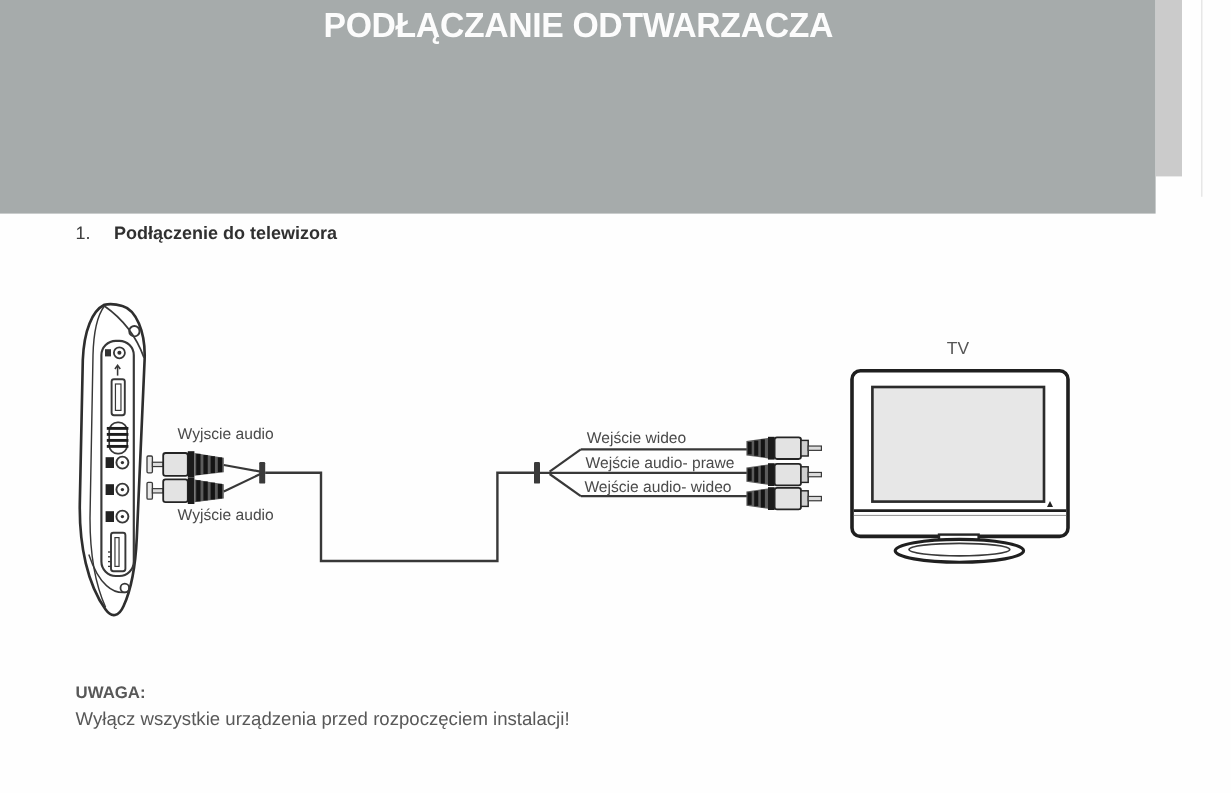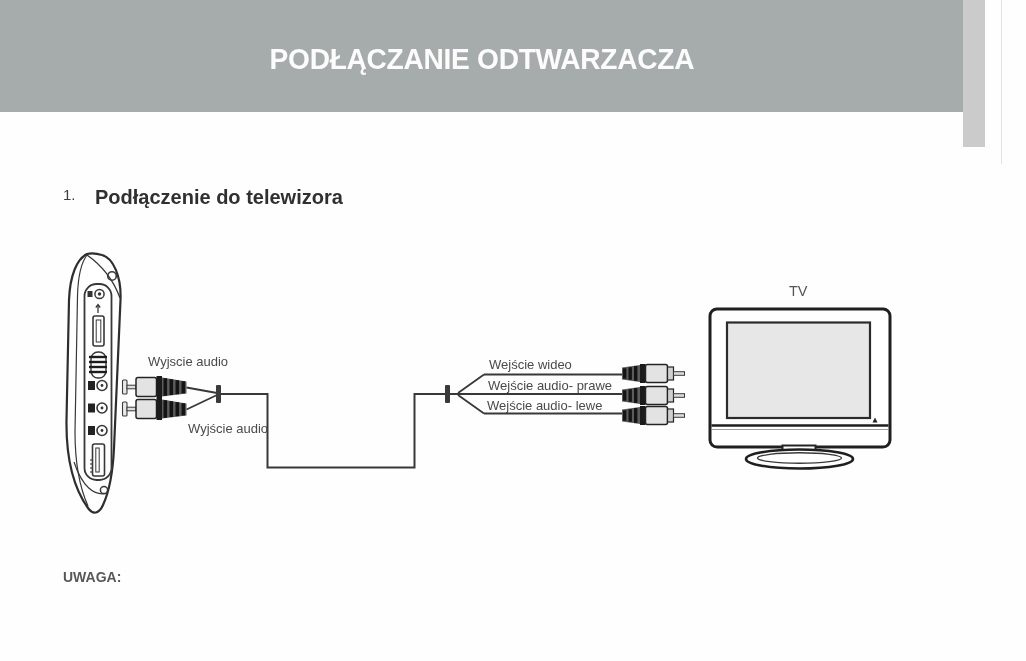--- a/index.html
+++ b/index.html
@@ -2,56 +2,56 @@
 <html style="--banner: #a6abab; --banner-edge: #cbcbcb;"><head>
 <meta charset="utf-8">
 <style>
   html,body{margin:0;padding:0;background:#fff;}
   .page{
     position:relative;width:1026px;height:661px;background:#fefefe;
     font-family:"Liberation Sans", sans-serif;overflow:hidden;
   }
   
   .banner{
-    position:absolute;left:0;top:0;width:963px;height:112px;
+    position:absolute;left:0;top:0;width:963px;height:178px;
     background:var(--banner,#a6abab);
-    display:flex;align-items:center;justify-content:center;
+    display:flex;align-items:flex-start;justify-content:center;
   }
   .banner h1{
     margin:0;padding-top:6px;
     color:#fcfcfc;font-size:29px;font-weight:bold;letter-spacing:-0.3px;
     transform:scaleX(0.97);transform-origin:center;
   }
   .banner-edge{
     position:absolute;left:963px;top:0;width:22px;height:147px;
     background:var(--banner-edge,#cbcbcb);
   }
   .fold-line{
     position:absolute;left:1001px;top:0;width:1px;height:164px;background:#e2e2e2;
   }
   
   .sec-num{
     position:absolute;left:63px;top:186px;
     font-size:15px;color:#3e3e3e;
   }
   .sec-head{
     position:absolute;left:95px;top:186px;
-    font-size:20px;font-weight:bold;color:#303030;
+    font-size:15px;font-weight:bold;color:#303030;
   }
   .sec-body{
     position:absolute;left:95px;top:208px;
     font-size:15px;color:#3e3e3e;
   }
   
   .diagram-svg{position:absolute;left:60px;top:250px;width:860px;height:270px;}
   .dlabel{
     position:absolute;font-size:13px;color:#4a4a4a;white-space:nowrap;
   }
   .lbl-wyjscie-wideo{left:148px;top:354px;}
-  .lbl-wyjscie-audio{left:148px;top:421px;margin-left:40px;}
+  .lbl-wyjscie-audio{left:148px;top:421px;}
   .lbl-wejscie-wideo{left:489px;top:357px;}
   .lbl-wejscie-prawe{left:488px;top:378px;text-align:right;}
   .lbl-wejscie-lewe{left:487px;top:398px;}
   .lbl-tv{left:789px;top:283px;font-size:14.5px;color:#555;}
   
   .note-head{
     position:absolute;left:63px;top:569px;
     font-size:14px;font-weight:bold;color:#585858;
   }
   .note-body{
@@ -214,18 +214,19 @@
       <rect x="782.5" y="445.5" width="33" height="13" fill="#ffffff" stroke="#242424" stroke-width="2"></rect>
       <ellipse cx="799.5" cy="459" rx="53.5" ry="9.5" fill="#ffffff" stroke="#1f1f1f" stroke-width="2.6"></ellipse>
       <ellipse cx="799.5" cy="458" rx="42" ry="5.2" fill="none" stroke="#3a3a3a" stroke-width="1.4"></ellipse>
     </g>
   </svg>
 
   <div class="dlabel lbl-wyjscie-wideo">Wyjscie audio</div>
   <div class="dlabel lbl-wyjscie-audio">Wyjście audio</div>
   <div class="dlabel lbl-wejscie-wideo">Wejście wideo</div>
   <div class="dlabel lbl-wejscie-prawe">Wejście audio- prawe</div>
-  <div class="dlabel lbl-wejscie-lewe">Wejście audio- lewe</div>
+  <div class="dlabel lbl-wejscie-lewe">Wejście audio- wideo</div>
   <div class="dlabel lbl-tv">TV</div>
 
   <div class="note-head">UWAGA:</div>
+  <div class="note-body">Wyłącz wszystkie urządzenia przed rozpoczęciem instalacji!</div>
 
 </div>
 
 </body></html>

